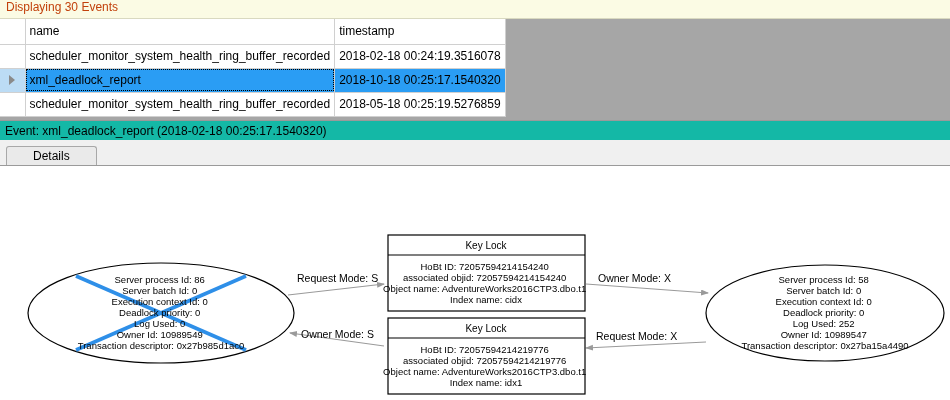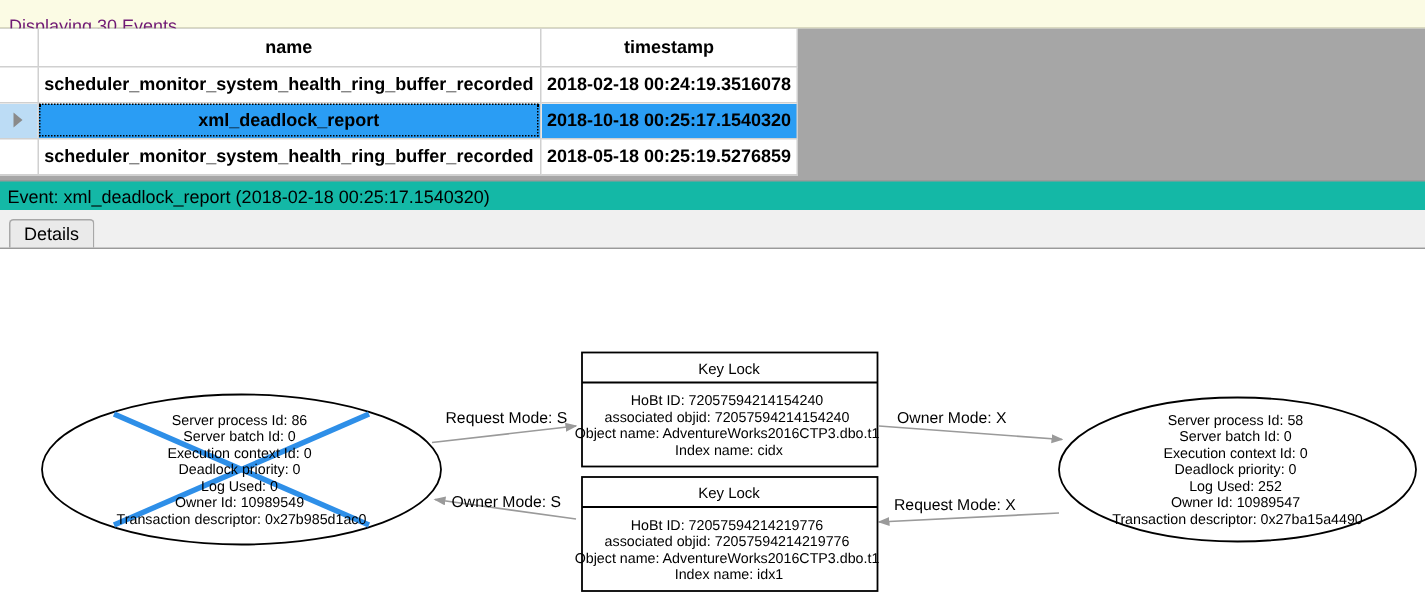--- a/index.html
+++ b/index.html
@@ -26,23 +26,23 @@
   .events-banner {
     position: absolute;
     left: 0; top: 0;
     width: 950px; height: 19px;
     background: #fbfbe4;
     border-bottom: 1px solid #d9d9c0;
     box-sizing: border-box;
   }
   .events-banner .txt {
     position: absolute;
-    left: 6px; top: 10px;
-    font-size: 12px;
-    color: #701a75;
+    left: 6px; top: 0;
+    font-size: 12px;
+    color: #c2410c;
     white-space: nowrap;
   }
 
   
   .grid-wrap {
     position: absolute;
     left: 0; top: 19px;
     width: 950px; height: 101px;
     background: #a6a6a6;
     box-sizing: border-box;
@@ -50,23 +50,23 @@
   }
   .grid-table {
     border-collapse: collapse;
     table-layout: fixed;
     background: #ffffff;
   }
   .grid-table td, .grid-table th {
     border-right: 1px solid #d0d0d0;
     border-bottom: 1px solid #d0d0d0;
     padding: 0 4px;
-    font-weight: bold;
-    font-size: 12px;
-    text-align: center;
+    font-weight: normal;
+    font-size: 12px;
+    text-align: left;
     white-space: nowrap;
     overflow: hidden;
     height: 24px;
     box-sizing: border-box;
     background: #ffffff;
     vertical-align: middle;
   }
   .col-sel  { width: 25px; padding: 0 !important; }
   .col-name { width: 276px; }
   .col-ts   { width: 168px; }
@@ -115,21 +115,21 @@
     position: absolute;
     left: 0; top: 140px;
     width: 950px; height: 26px;
     background: #f0f0f0;
   }
   .tab {
     position: absolute;
     top: 4px;
     height: 22px;
     line-height: 20px;
-    padding: 0 9px;
+    padding: 0 26px;
     font-size: 12px;
     background: #eeeeee;
     border: 1px solid #a8a8a8;
     border-bottom: none;
     border-radius: 3px 3px 0 0;
     box-sizing: border-box;
     white-space: nowrap;
     color: #000;
   }
   .tab.inactive { left: 6px; top: 6px; height: 20px; line-height: 18px; background:#eaeaea; }

